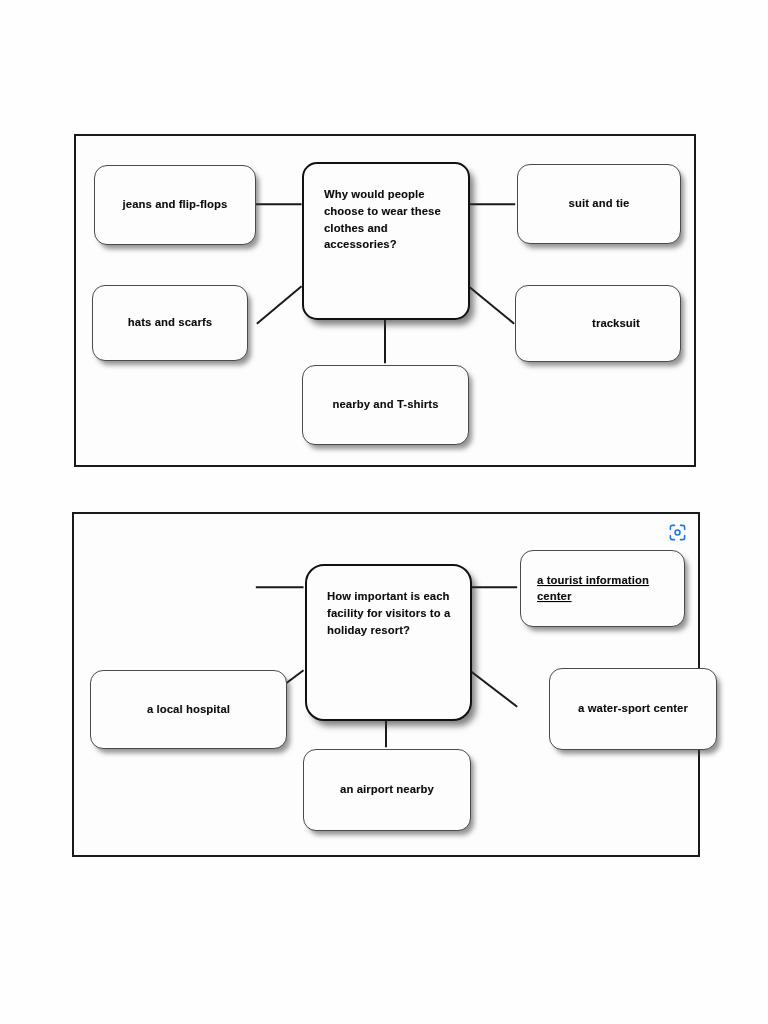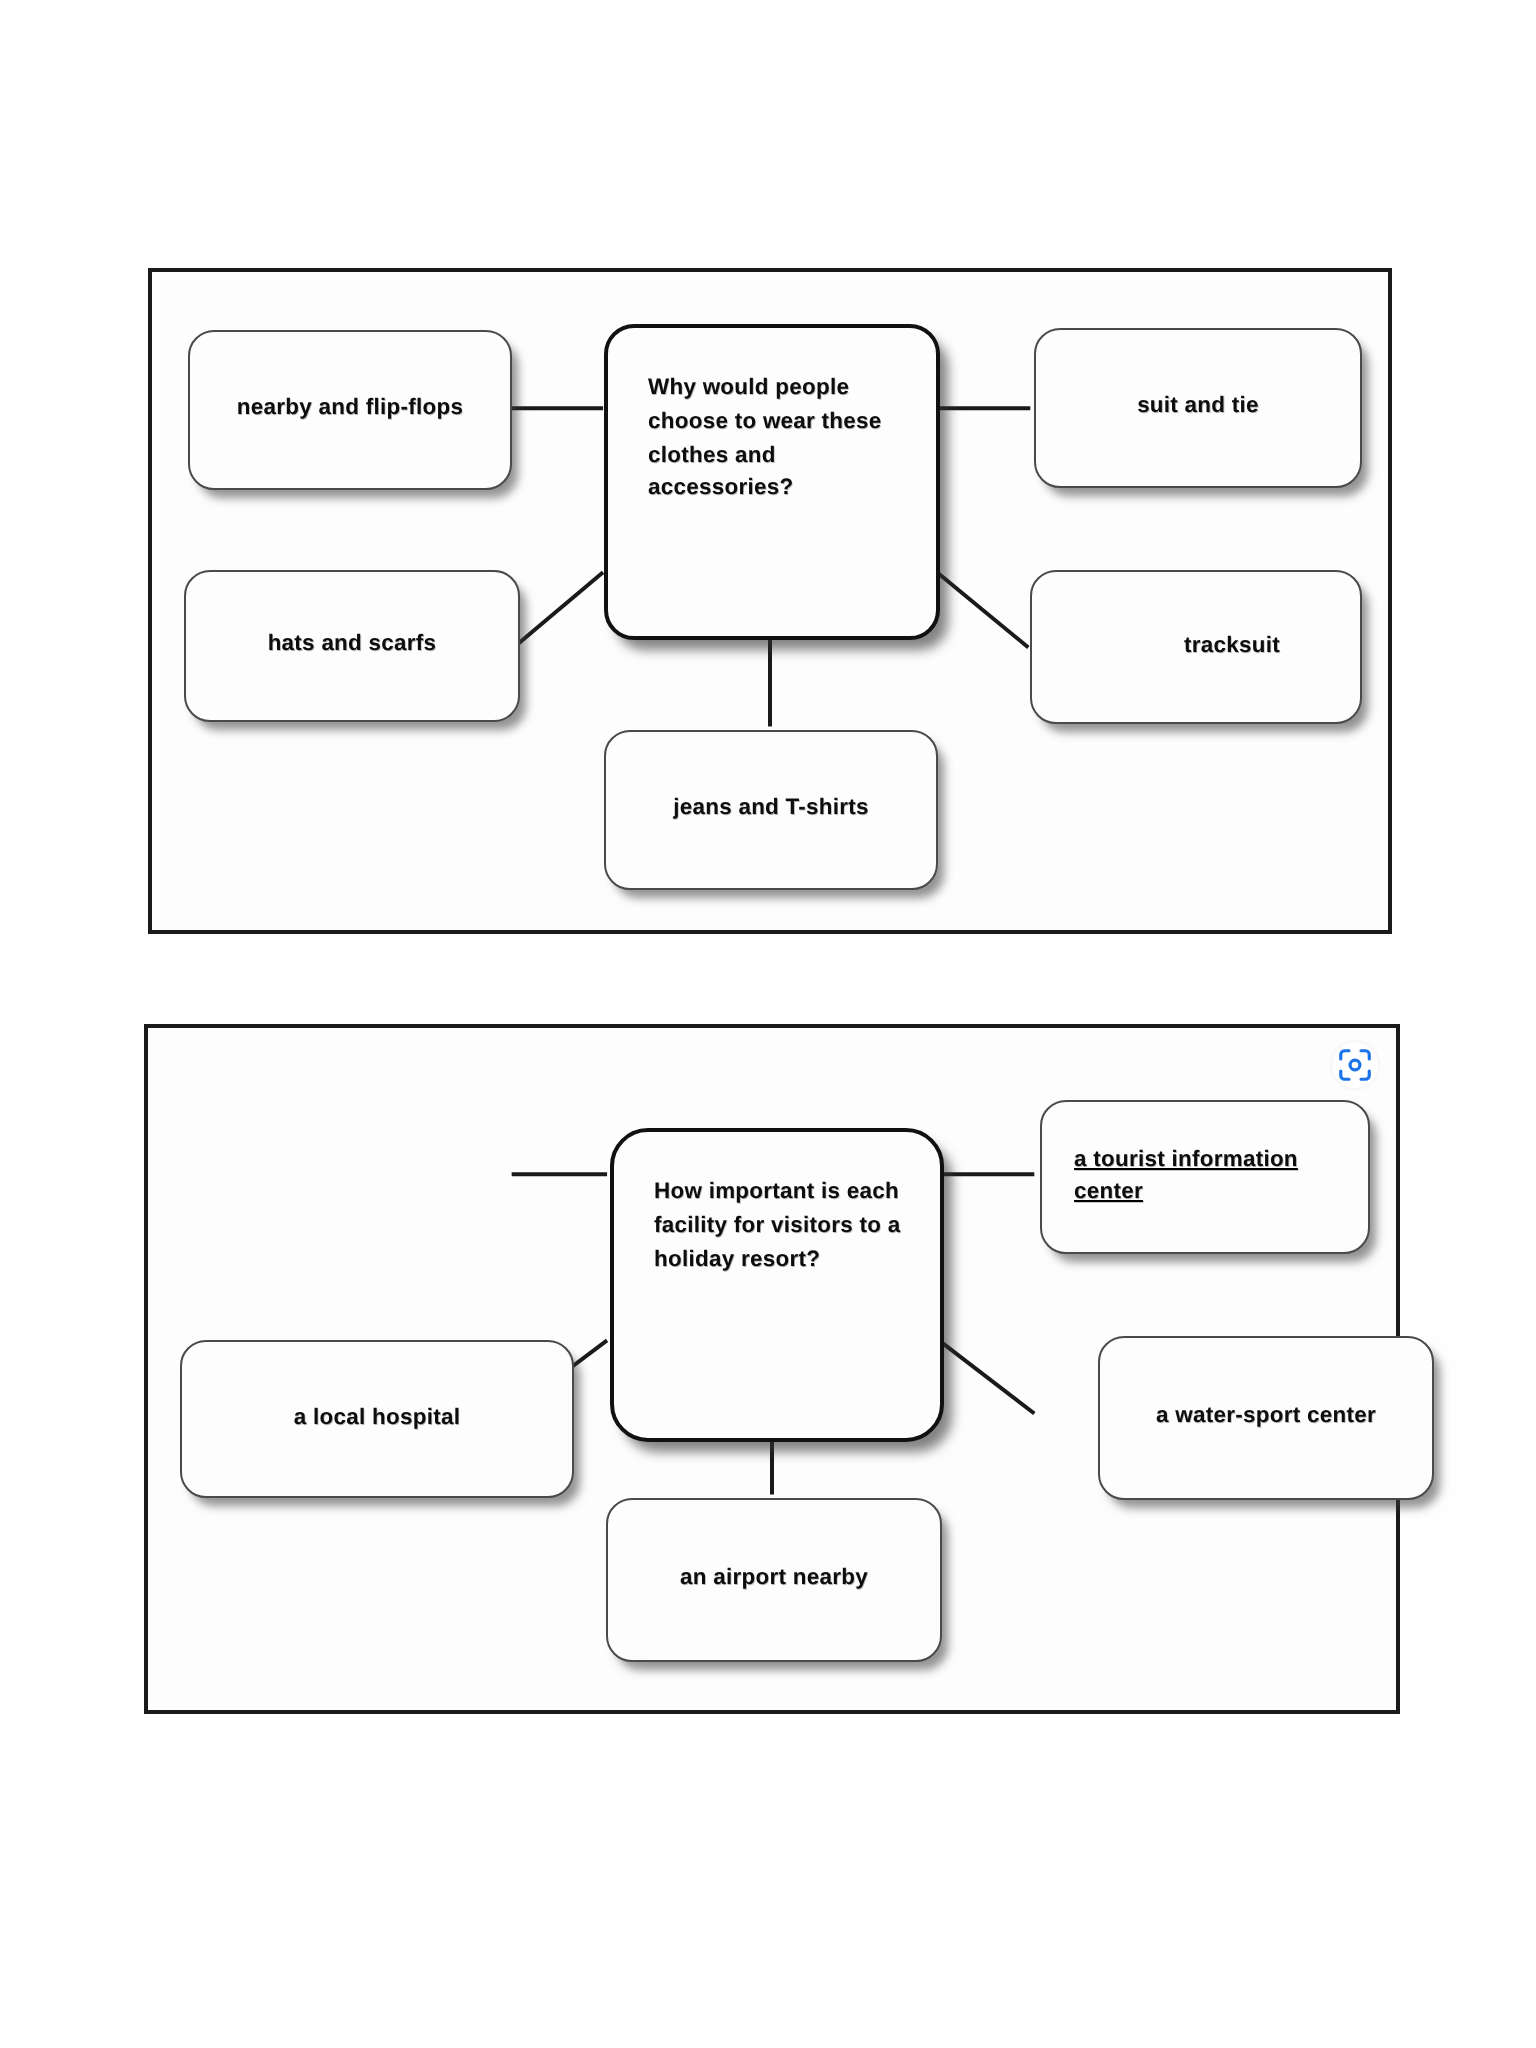--- a/index.html
+++ b/index.html
@@ -110,29 +110,29 @@
         <line x1="395" y1="69" x2="442" y2="69" stroke="#1a1a1a" stroke-width="2"></line>
 
         <line x1="182" y1="190" x2="227" y2="152" stroke="#1a1a1a" stroke-width="2"></line>
 
         <line x1="395" y1="152" x2="441" y2="190" stroke="#1a1a1a" stroke-width="2"></line>
 
         <line x1="311" y1="185" x2="311" y2="230" stroke="#1a1a1a" stroke-width="2"></line>
       </svg>
 
       <div class="node align-center" style="left:18px; top:29px; width:162px; height:80px;">
-        <span class="node-label">nearby and flip-flops</span>
-      </div>
-
-      <div class="node align-center" style="left:16px; top:149px; width:168px; height:76px;">
+        <span class="node-label">jeans and flip-flops</span>
+      </div>
+
+      <div class="node align-center" style="left:16px; top:149px; width:156px; height:76px;">
         <span class="node-label">hats and scarfs</span>
       </div>
 
       <div class="node align-center" style="left:226px; top:229px; width:167px; height:80px;">
-        <span class="node-label">jeans and T-shirts</span>
+        <span class="node-label">nearby and T-shirts</span>
       </div>
 
       <div class="node align-center" style="left:441px; top:28px; width:164px; height:80px;">
         <span class="node-label">suit and tie</span>
       </div>
 
       <div class="node align-center" style="left:439px; top:149px; width:166px; height:77px;padding-left:36px;">
         <span class="node-label">tracksuit</span>
       </div>
 

